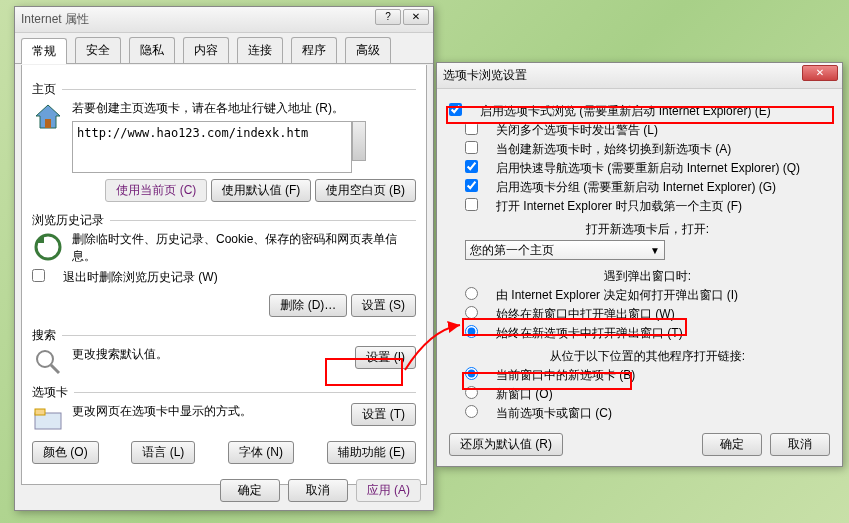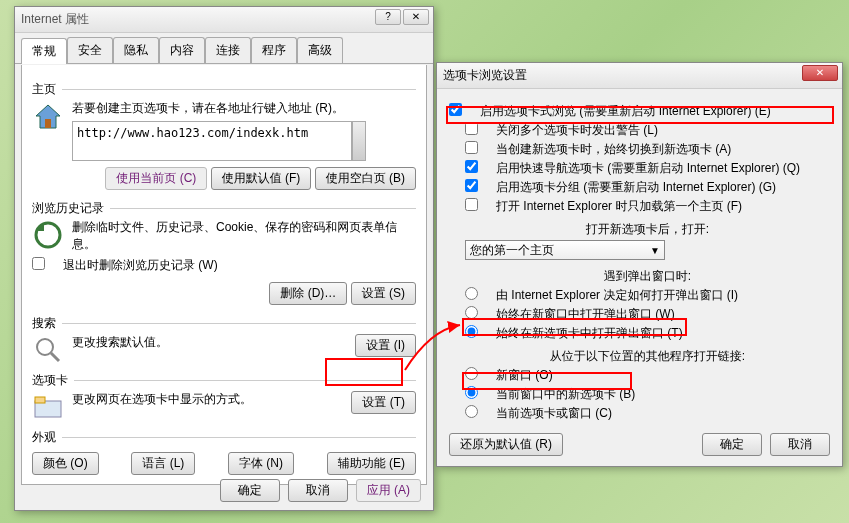--- a/index.html
+++ b/index.html
@@ -6,30 +6,30 @@
 body { font-family: "Microsoft YaHei", SimSun, sans-serif; font-size: 12px; background: linear-gradient(135deg, #c8e0a8 0%, #a8d088 50%, #c8e0a8 100%); width: 849px; height: 523px; position: relative; }
 .dialog { position: absolute; background: #f0f0f0; border: 1px solid #888; box-shadow: 2px 2px 8px rgba(0,0,0,0.3); }
 .dialog-left { left: 14px; top: 6px; width: 420px; height: 505px; }
 .dialog-right { left: 436px; top: 62px; width: 407px; height: 405px; }
 .titlebar { background: linear-gradient(#f8f8f8, #e4e4e4); border-bottom: 1px solid #ccc; height: 26px; display: flex; align-items: center; padding: 0 6px; position: relative; }
 .titlebar .title { color: #555; font-size: 12px; }
 .winicons { position: absolute; right: 4px; top: 2px; display: flex; gap: 2px; }
 .winicon { width: 26px; height: 16px; border: 1px solid #aaa; background: linear-gradient(#f8f8f8,#ddd); border-radius: 2px; font-size: 10px; text-align: center; line-height: 14px; cursor: pointer; }
 .winicon.close { background: linear-gradient(#e88,#c44); color: #fff; border-color: #a33; width: 36px; }
 .tabstrip { display: flex; background: #f0f0f0; border-bottom: 1px solid #aaa; margin-top: 4px; padding-left: 6px; }
-.tab { padding: 4px 10px; border: 1px solid #aaa; border-bottom: none; background: #eee; margin-right: 0; border-radius: 3px 3px 0 0; cursor: pointer; font-size: 12px; }
+.tab { padding: 4px 10px; border: 1px solid #aaa; border-bottom: none; background: #eee; margin-right: 8px; border-radius: 3px 3px 0 0; cursor: pointer; font-size: 12px; }
 .tab.active { background: #fff; position: relative; top: 1px; }
 .pane { background: #fff; margin: 1px 6px 6px 6px; border: 1px solid #aaa; border-top: none; padding: 10px; height: 420px; overflow: hidden; }
 .group-label { font-size: 12px; margin: 6px 0 2px 0; display: flex; align-items: center; gap: 6px; }
 .group-label::after { content:""; flex:1; height:1px; background:#ccc; }
 .iconbox { width: 32px; height: 32px; float: left; margin-right: 8px; }
 .iconbox svg { width: 32px; height: 32px; }
 .homebox { overflow: hidden; }
 .desc { font-size: 12px; margin-bottom: 4px; }
-.urlbox { width: 280px; height: 40px; border: 1px solid #aaa; background: #fff; padding: 4px; font-family: monospace; font-size: 12px; resize: none; display: inline-block; vertical-align: top; }
+.urlbox { width: 280px; height: 52px; border: 1px solid #aaa; background: #fff; padding: 4px; font-family: monospace; font-size: 12px; resize: none; display: inline-block; vertical-align: top; }
 .scroll-thumb { display:inline-block; width:14px; height:40px; border:1px solid #aaa; background:linear-gradient(#eee,#ccc); vertical-align:top; }
 .btnrow { text-align: right; margin: 6px 0 10px 0; }
 .btn { display:inline-block; padding: 2px 10px; border: 1px solid #888; background: linear-gradient(#f8f8f8,#ddd); border-radius: 3px; font-size: 12px; cursor: pointer; min-width: 60px; text-align: center; }
 .btn.disabled { color: #701a75; border-color: #bbb; background: #eee; cursor: default; }
 .footer { position: absolute; bottom: 8px; right: 12px; display: flex; gap: 8px; }
 .red-box { position: absolute; border: 2px solid red; pointer-events: none; }
 .arrow { position: absolute; pointer-events: none; }
 .rpane { padding: 12px; }
 .chk-row { display: flex; align-items: flex-start; gap: 16px; margin: 2px 0 2px 16px; font-size: 12px; }
 .chk-row input { margin-right: 2px; }
@@ -116,21 +116,20 @@
         <svg viewBox="0 0 32 32">
             <rect x="3" y="10" width="26" height="16" fill="#dce8f4" stroke="#88a"></rect>
             <rect x="3" y="6" width="10" height="6" fill="#f7d58a" stroke="#c90"></rect>
           </svg>
       </div>
       <div class="desc" style="float:left;width:200px">更改网页在选项卡中显示的方式。</div>
       <div style="float:right"><span class="btn">设置 (T)</span></div>
       <div style="clear:both"></div>
     </div>
 
-    <div class="group-label">外观</div>
     <div class="btnrow" style="text-align:left;display:flex;gap:6px;justify-content:space-between">
       <span class="btn">颜色 (O)</span>
       <span class="btn">语言 (L)</span>
       <span class="btn">字体 (N)</span>
       <span class="btn">辅助功能 (E)</span>
     </div>
   </div>
   <div class="footer">
     <span class="btn">确定</span>
     <span class="btn">取消</span>
@@ -188,26 +187,26 @@
         <input type="radio" name="p" style="">
         <span>始终在新窗口中打开弹出窗口 (W)</span>
       </div>
     <div class="chk-row">
         <input type="radio" name="p" checked="" style="">
         <span>始终在新选项卡中打开弹出窗口 (T)</span>
       </div>
 
     <div class="rlabel">从位于以下位置的其他程序打开链接:</div>
     <div class="chk-row">
+        <input type="radio" name="l" checked="" style="">
+        <span>当前窗口中的新选项卡 (B)</span>
+      </div>
+    <div class="chk-row">
         <input type="radio" name="l" style="">
         <span>新窗口 (O)</span>
-      </div>
-    <div class="chk-row">
-        <input type="radio" name="l" checked="" style="">
-        <span>当前窗口中的新选项卡 (B)</span>
       </div>
     <div class="chk-row">
         <input type="radio" name="l" style="">
         <span>当前选项卡或窗口 (C)</span>
       </div>
 
     <div class="rfooter">
       <span class="btn">还原为默认值 (R)</span>
       <span class="spacer"></span>
       <span class="btn">确定</span>

